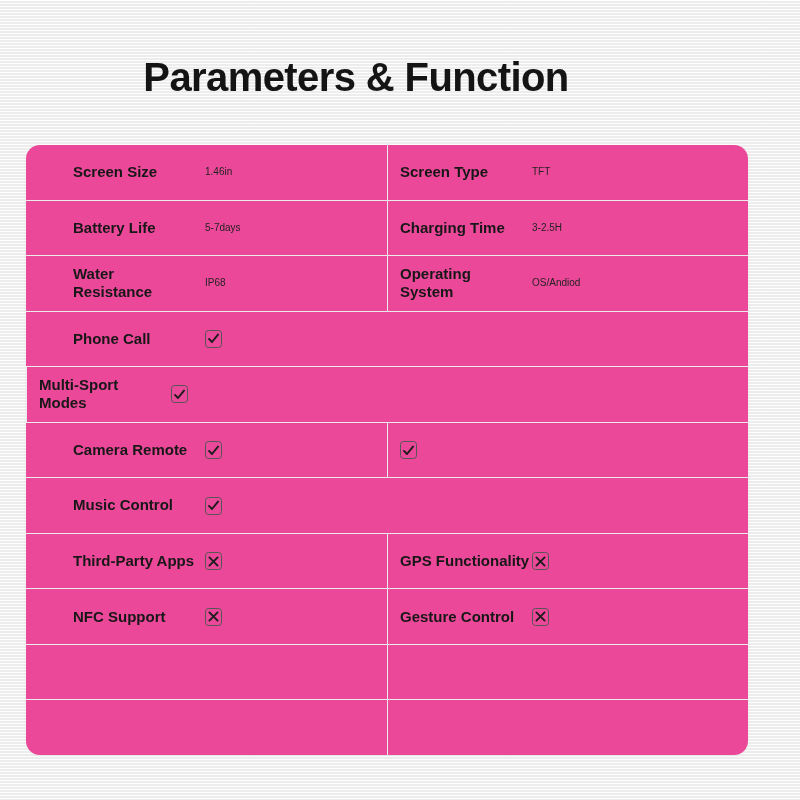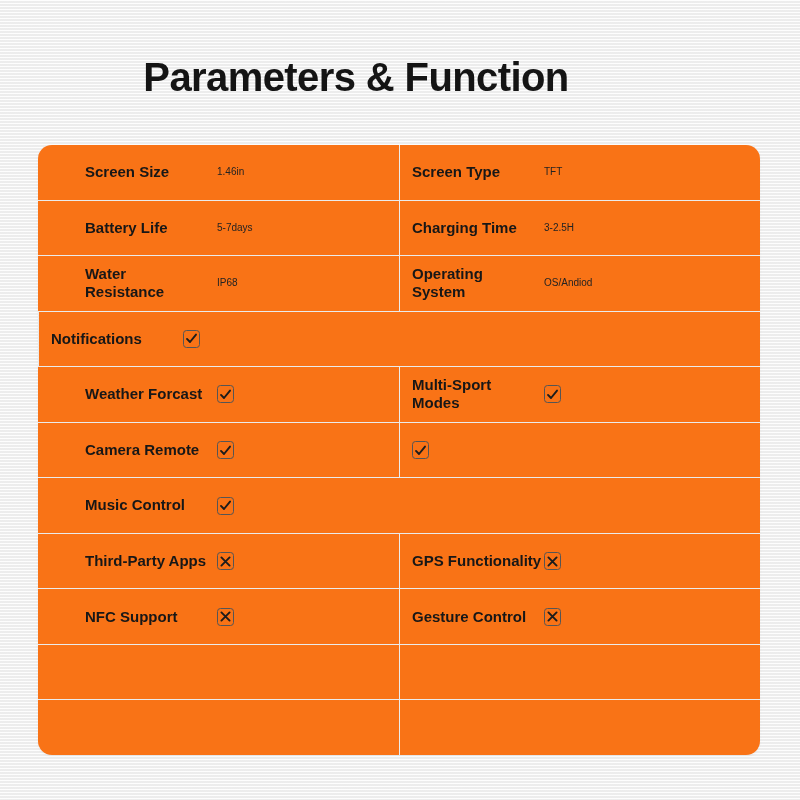--- a/index.html
+++ b/index.html
@@ -30,25 +30,25 @@
     width: 712px;
     text-align: center;
     font-size: 40px;
     font-weight: bold;
     color: #141414;
     letter-spacing: -0.6px;
   }
 
   #spec-card {
     position: absolute;
-    left: 38px;
+    left: 26px;
     top: 145px;
     width: 722px;
     height: 610px;
-    background: #f97316;
+    background: #ec4899;
     border-radius: 14px;
     overflow: hidden;
     box-shadow: 0 1px 3px rgba(0,0,0,0.045);
   }
 
   .spec-table {
     width: 100%;
     height: 100%;
     display: flex;
     flex-direction: column;
@@ -138,38 +138,30 @@
 Resistance</div>
           <div class="cell-value">IP68</div>
         </div>
         <div class="spec-cell right-cell">
           <div class="cell-label">Operating
 System</div>
           <div class="cell-value">OS/Andiod</div>
         </div>
       </div>
       <div class="spec-row">
-        <div class="spec-cell right-cell">
-          <div class="cell-label">Notifications</div>
-          <span class="mark-box">
-            <svg width="13" height="13" viewBox="0 0 13 13">
-              <path d="M2 6.9 L5 10 L11 2.6" fill="none" stroke="#1c1c1c" stroke-width="1.9" stroke-linecap="round" stroke-linejoin="round"></path>
-            </svg>
-          </span>
-        </div>
-      </div>
-      <div class="spec-row">
-        <div class="spec-cell">
-          <div class="cell-label">Weather Forcast</div>
-          <span class="mark-box">
-            <svg width="13" height="13" viewBox="0 0 13 13">
-              <path d="M2 6.9 L5 10 L11 2.6" fill="none" stroke="#1c1c1c" stroke-width="1.9" stroke-linecap="round" stroke-linejoin="round"></path>
-            </svg>
-          </span>
-        </div>
+        <div class="spec-cell">
+          <div class="cell-label">Phone Call</div>
+          <span class="mark-box">
+            <svg width="13" height="13" viewBox="0 0 13 13">
+              <path d="M2 6.9 L5 10 L11 2.6" fill="none" stroke="#1c1c1c" stroke-width="1.9" stroke-linecap="round" stroke-linejoin="round"></path>
+            </svg>
+          </span>
+        </div>
+      </div>
+      <div class="spec-row">
         <div class="spec-cell right-cell">
           <div class="cell-label">Multi-Sport
 Modes</div>
           <span class="mark-box">
             <svg width="13" height="13" viewBox="0 0 13 13">
               <path d="M2 6.9 L5 10 L11 2.6" fill="none" stroke="#1c1c1c" stroke-width="1.9" stroke-linecap="round" stroke-linejoin="round"></path>
             </svg>
           </span>
         </div>
       </div>

